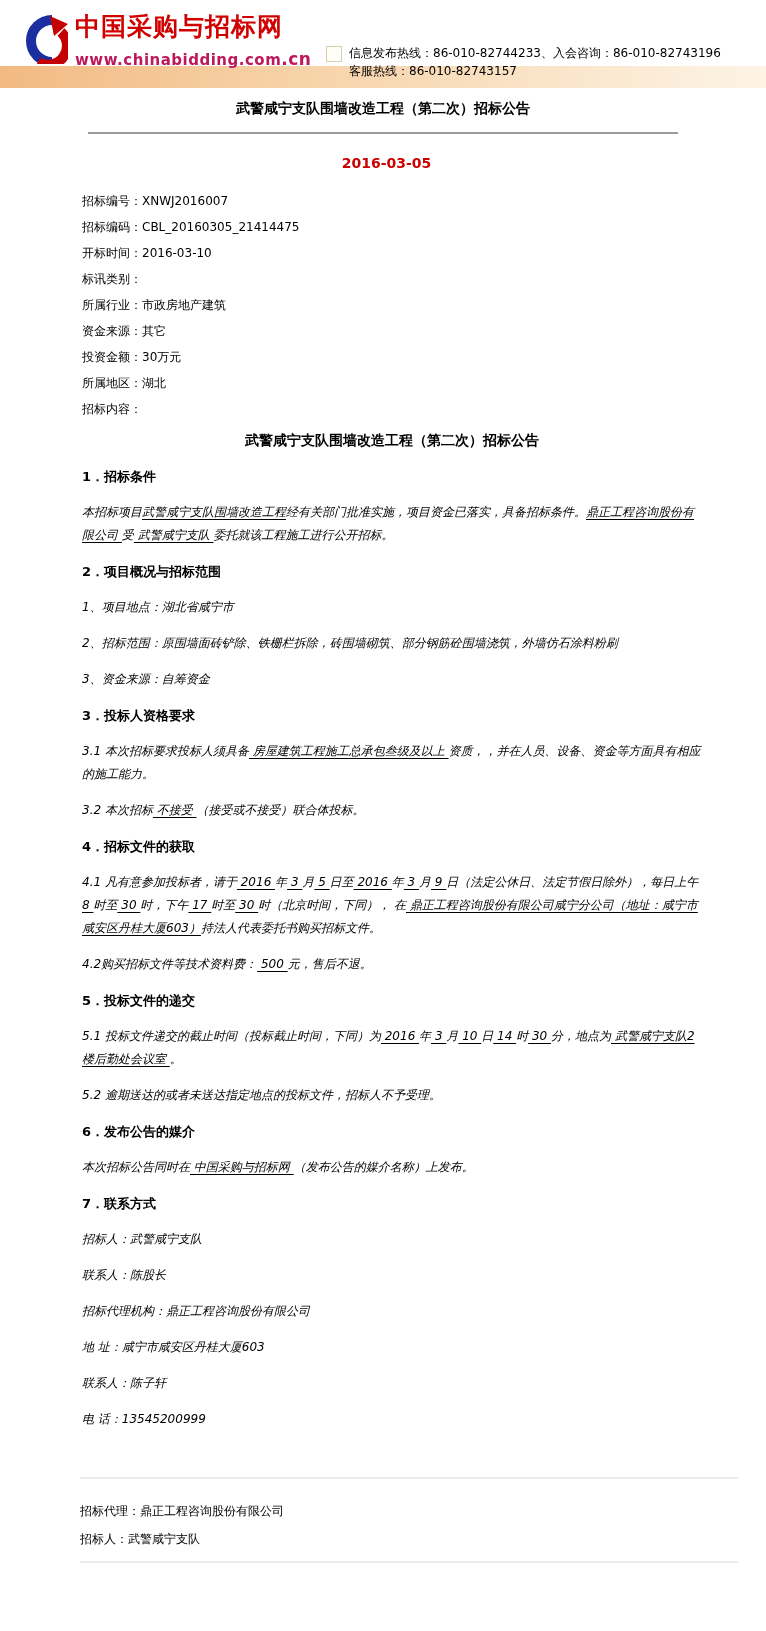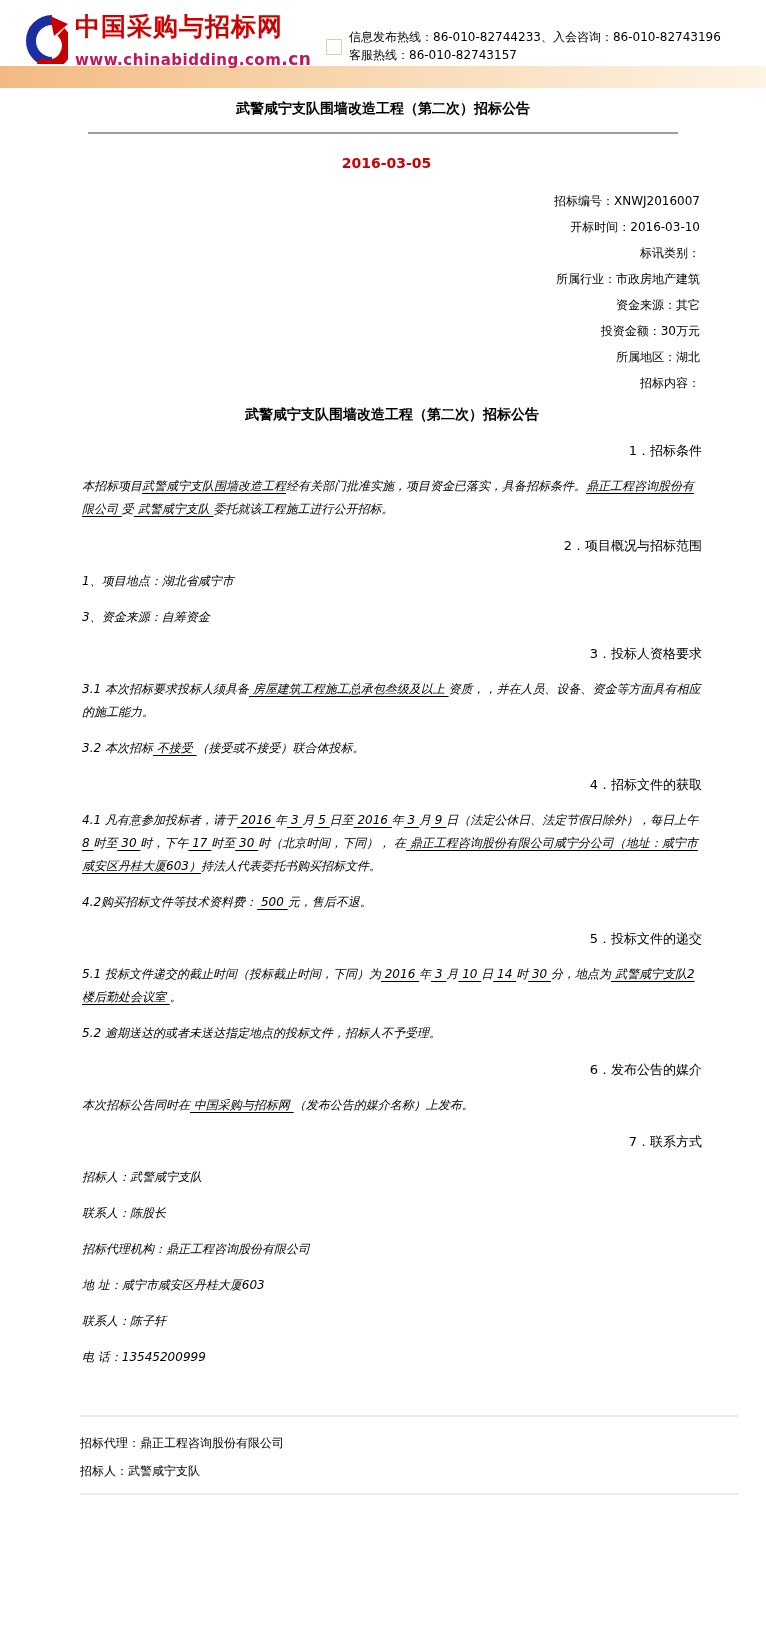--- a/index.html
+++ b/index.html
@@ -11,48 +11,48 @@
   
   .corner-square{position:absolute;left:0;top:0;width:5px;height:5px;background:#b00000;}
 
   
   .header{position:relative;height:66px;background:#fff;}
   .logo{position:absolute;left:22px;top:14px;display:flex;align-items:center;gap:7px;cursor:pointer;}
   .logo-text{display:flex;flex-direction:column;line-height:1;}
   .logo-title{color:#d10000;font-size:25px;font-weight:bold;letter-spacing:1px;}
   .logo-url{color:#be185d;font-size:15px;font-weight:bold;margin-top:12px;letter-spacing:.5px;}
   .logo-url .suffix{font-weight:900;font-size:17px;}
-  .hotline{position:absolute;left:326px;top:28px;display:flex;gap:7px;align-items:center;}
+  .hotline{position:absolute;left:326px;top:44px;display:flex;gap:7px;}
   .hotline-box{width:14px;height:14px;border:1px solid #d6cfb0;background:#fffef9;margin-top:2px;flex:0 0 auto;}
   .hotline-text{font-size:12px;line-height:18px;color:#000;}
 
   
   .orange-bar{height:22px;background:linear-gradient(to right,#f2ba83 0%,#f7d3a9 40%,#fdf4e6 100%);}
 
   
   .main-title{text-align:center;font-size:14px;font-weight:bold;margin-top:11px;line-height:18px;}
   .title-rule{width:590px;border:none;border-top:2px solid #9c9c9c;margin:15px auto 0;}
   .doc-date{text-align:center;font-size:14px;font-weight:bold;color:#cc0000;margin-top:22px;line-height:14px;padding-left:7px;}
 
   
   .fields{margin:25px 66px 0 82px;}
-  .field-row{font-size:12px;line-height:12px;margin:0 0 14px;text-align:right;}
+  .field-row{font-size:12px;line-height:12px;margin:0 0 14px;}
 
   
   .announcement{margin:12px 64px 0 82px;}
   .blk-center-title{font-size:14px;font-weight:bold;text-align:center;line-height:23px;margin:0 0 13px;}
-  .blk-heading{font-size:13px;font-weight:normal;line-height:23px;margin:0 0 13px;text-align:right;}
+  .blk-heading{font-size:13px;font-weight:bold;line-height:23px;margin:0 0 13px;}
   .blk-para{font-size:12px;line-height:23px;margin:0 0 13px;font-style:italic;}
   .blk-para u{text-decoration:underline;text-underline-offset:3px;}
 
   
   .footer{margin-top:46px;}
   .footer-rule{border:none;border-top:2px solid #ececec;margin:0 28px 0 80px;}
   .footer-line{font-size:12px;line-height:12px;margin:0 0 16px 80px;}
-  .footer .pad-top{padding-top:20px;}
+  .footer .pad-top{padding-top:26px;}
 </style>
 </head>
 <body>
 
 <div class="corner-square"></div>
 
 <div class="header">
   <div class="logo">
     <span>
       <svg width="46" height="50" viewBox="0 0 46 50" aria-hidden="true">
@@ -76,35 +76,37 @@
 </div>
 
 <div class="orange-bar"></div>
 
 <div class="main-title">武警咸宁支队围墙改造工程（第二次）招标公告</div>
 <hr class="title-rule">
 <div class="doc-date">2016-03-05</div>
 
 <div class="fields">
     <div class="field-row">招标编号：XNWJ2016007</div>
+    <div class="field-row">招标编码：CBL_20160305_21414475</div>
     <div class="field-row">开标时间：2016-03-10</div>
     <div class="field-row">标讯类别：</div>
     <div class="field-row">所属行业：市政房地产建筑</div>
     <div class="field-row">资金来源：其它</div>
     <div class="field-row">投资金额：30万元</div>
     <div class="field-row">所属地区：湖北</div>
     <div class="field-row">招标内容：</div>
   </div>
 
 <div class="announcement">
     <div class="blk-center-title">武警咸宁支队围墙改造工程（第二次）招标公告</div>
     <div class="blk-heading">1．招标条件</div>
     <p class="blk-para"><span>本招标项目</span><u>武警咸宁支队围墙改造工程</u><span>经有关部门批准实施，项目资金已落实，具备招标条件。</span><u>鼎正工程咨询股份有限公司 </u><span>受</span><u> 武警咸宁支队 </u><span>委托就该工程施工进行公开招标。</span></p>
     <div class="blk-heading">2．项目概况与招标范围</div>
     <p class="blk-para"><span>1、项目地点：湖北省咸宁市</span></p>
+    <p class="blk-para"><span>2、招标范围：原围墙面砖铲除、铁栅栏拆除，砖围墙砌筑、部分钢筋砼围墙浇筑，外墙仿石涂料粉刷</span></p>
     <p class="blk-para"><span>3、资金来源：自筹资金</span></p>
     <div class="blk-heading">3．投标人资格要求</div>
     <p class="blk-para"><span>3.1 本次招标要求投标人须具备</span><u> 房屋建筑工程施工总承包叁级及以上 </u><span>资质，，并在人员、设备、资金等方面具有相应的施工能力。</span></p>
     <p class="blk-para"><span>3.2 本次招标</span><u> 不接受 </u><span>（接受或不接受）联合体投标。</span></p>
     <div class="blk-heading">4．招标文件的获取</div>
     <p class="blk-para"><span>4.1 凡有意参加投标者，请于</span><u> 2016 </u><span>年</span><u> 3 </u><span>月</span><u> 5 </u><span>日至</span><u> 2016 </u><span>年</span><u> 3 </u><span>月</span><u> 9 </u><span>日（法定公休日、法定节假日除外），每日上午</span><u> 8 </u><span>时至</span><u> 30 </u><span>时，下午</span><u> 17 </u><span>时至</span><u> 30 </u><span>时（北京时间，下同）， 在</span><u> 鼎正工程咨询股份有限公司咸宁分公司（地址：咸宁市咸安区丹桂大厦603）</u><span>持法人代表委托书购买招标文件。</span></p>
     <p class="blk-para"><span>4.2购买招标文件等技术资料费：</span><u> 500 </u><span>元，售后不退。</span></p>
     <div class="blk-heading">5．投标文件的递交</div>
     <p class="blk-para"><span>5.1 投标文件递交的截止时间（投标截止时间，下同）为</span><u> 2016 </u><span>年</span><u> 3 </u><span>月</span><u> 10 </u><span>日</span><u> 14 </u><span>时</span><u> 30 </u><span>分，地点为</span><u> 武警咸宁支队2楼后勤处会议室 </u><span>。</span></p>
     <p class="blk-para"><span>5.2 逾期送达的或者未送达指定地点的投标文件，招标人不予受理。</span></p>

